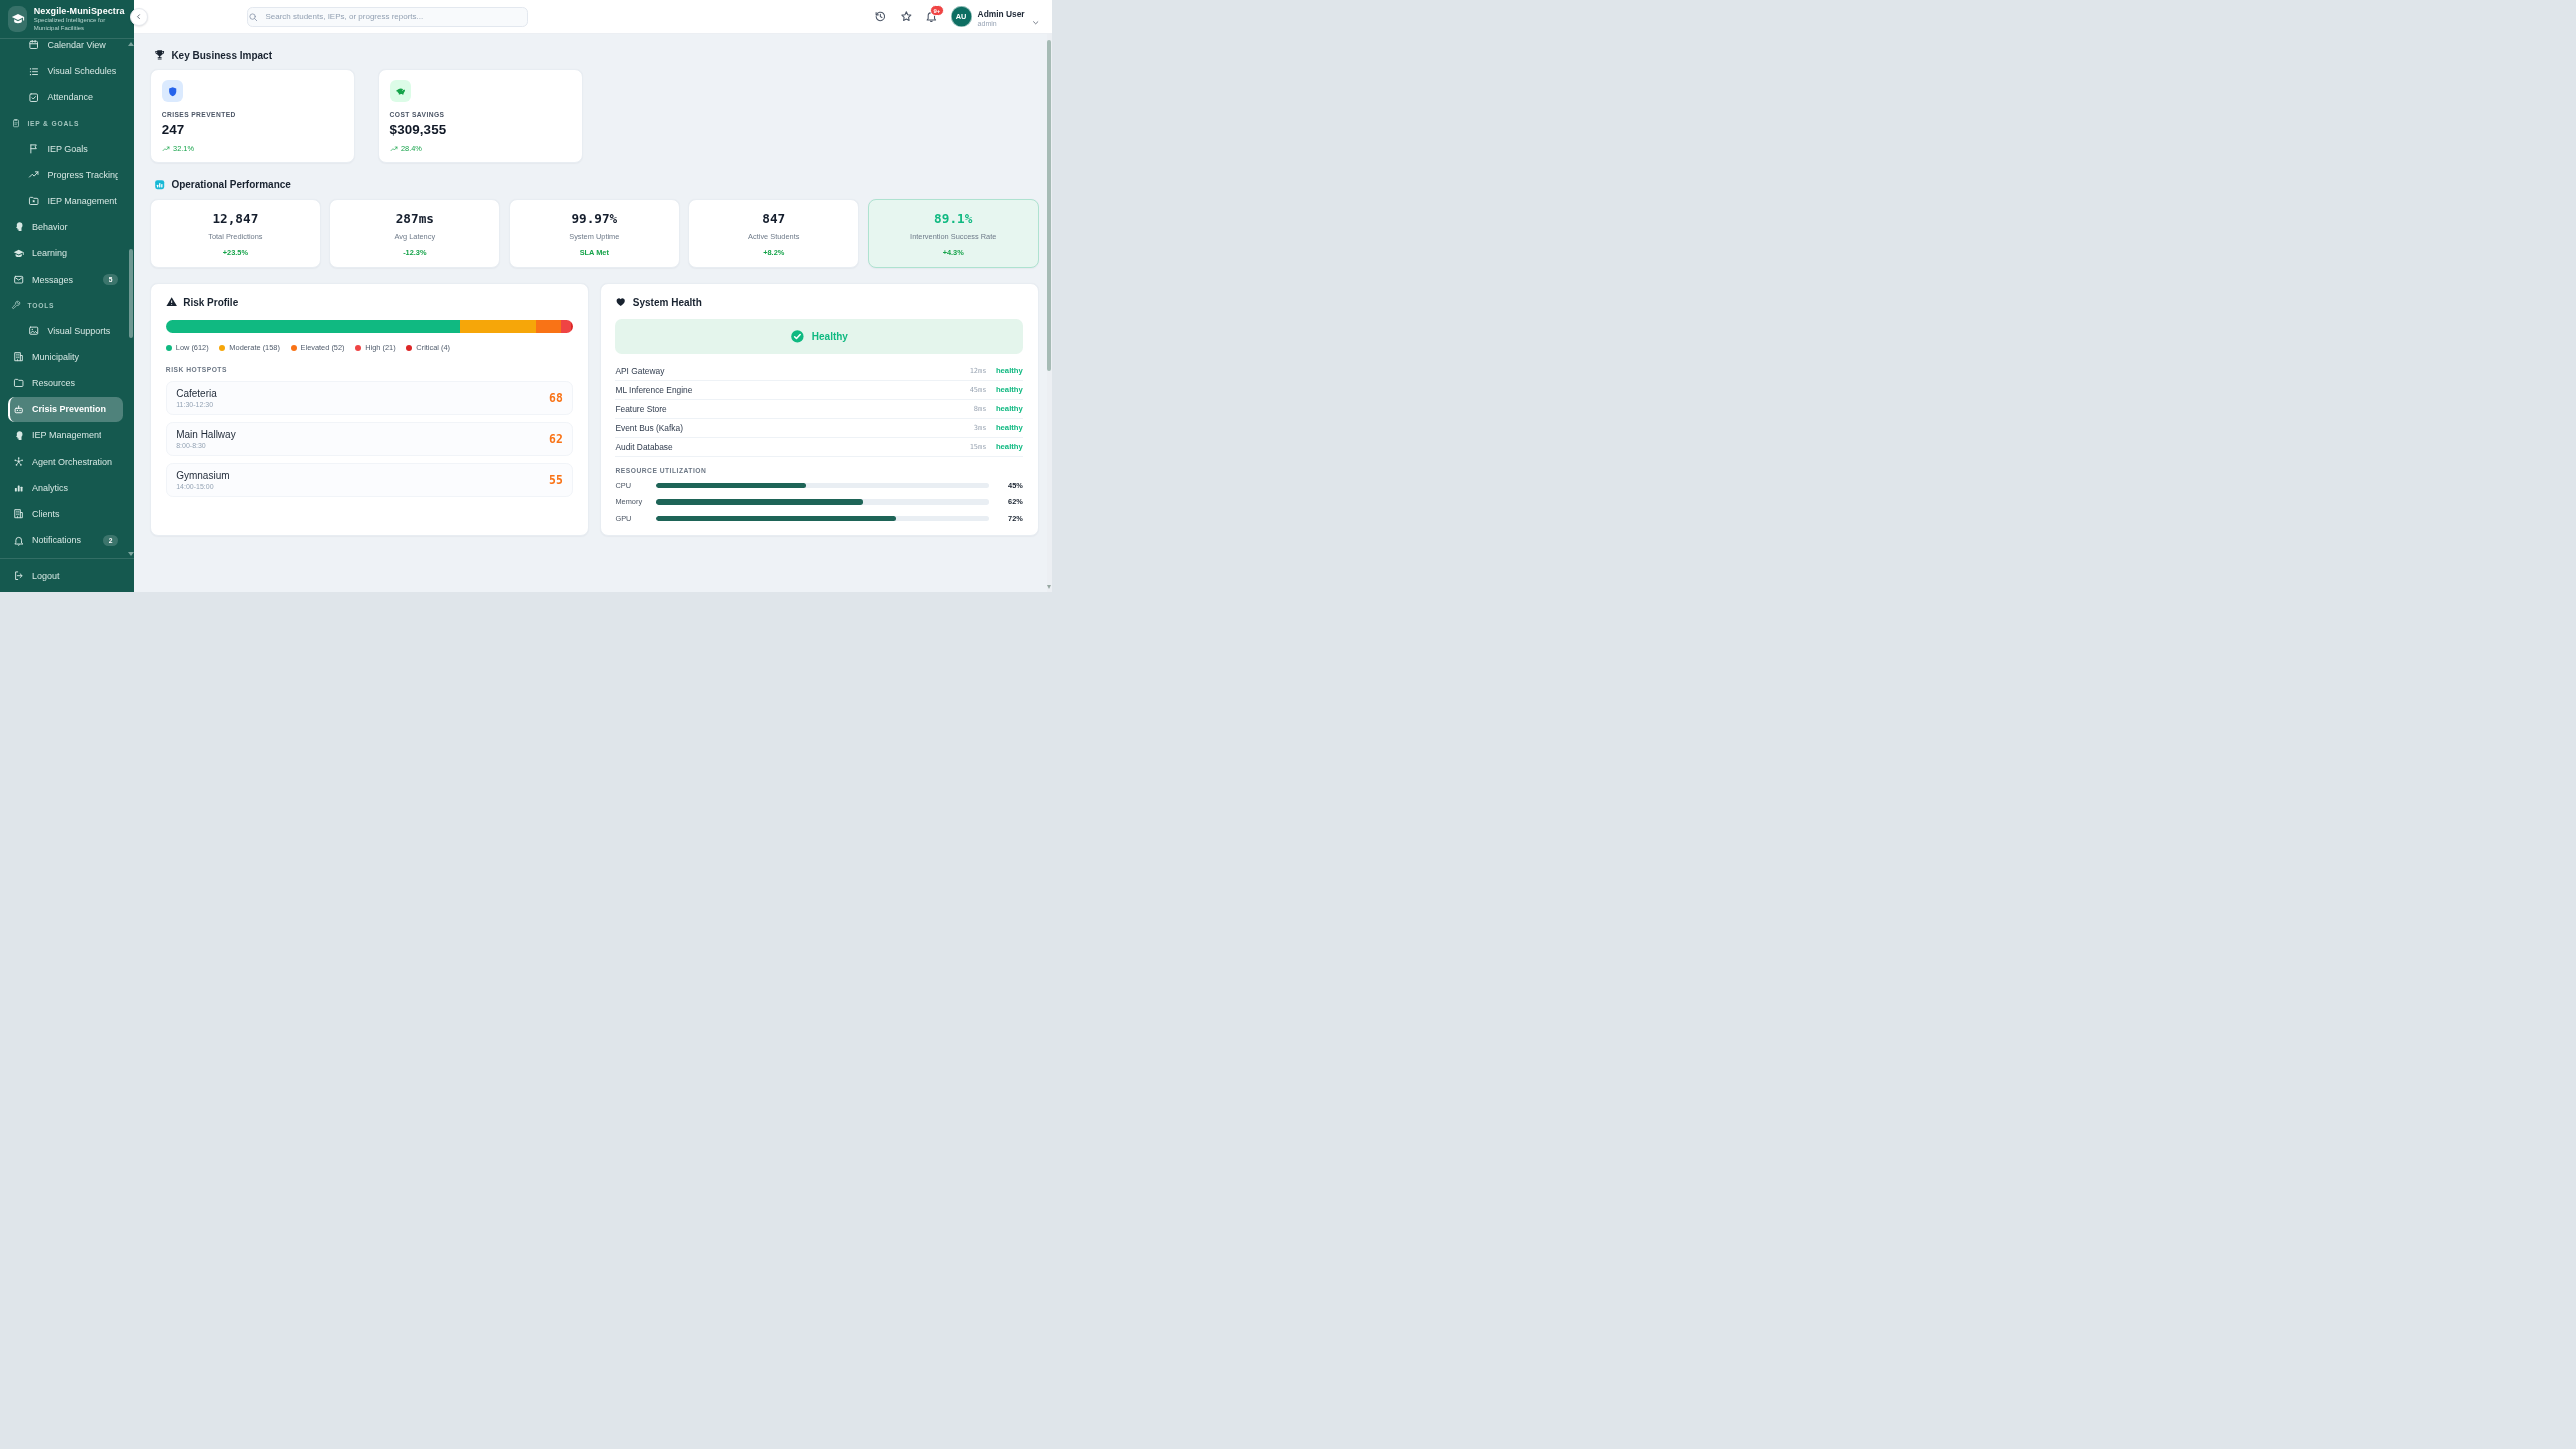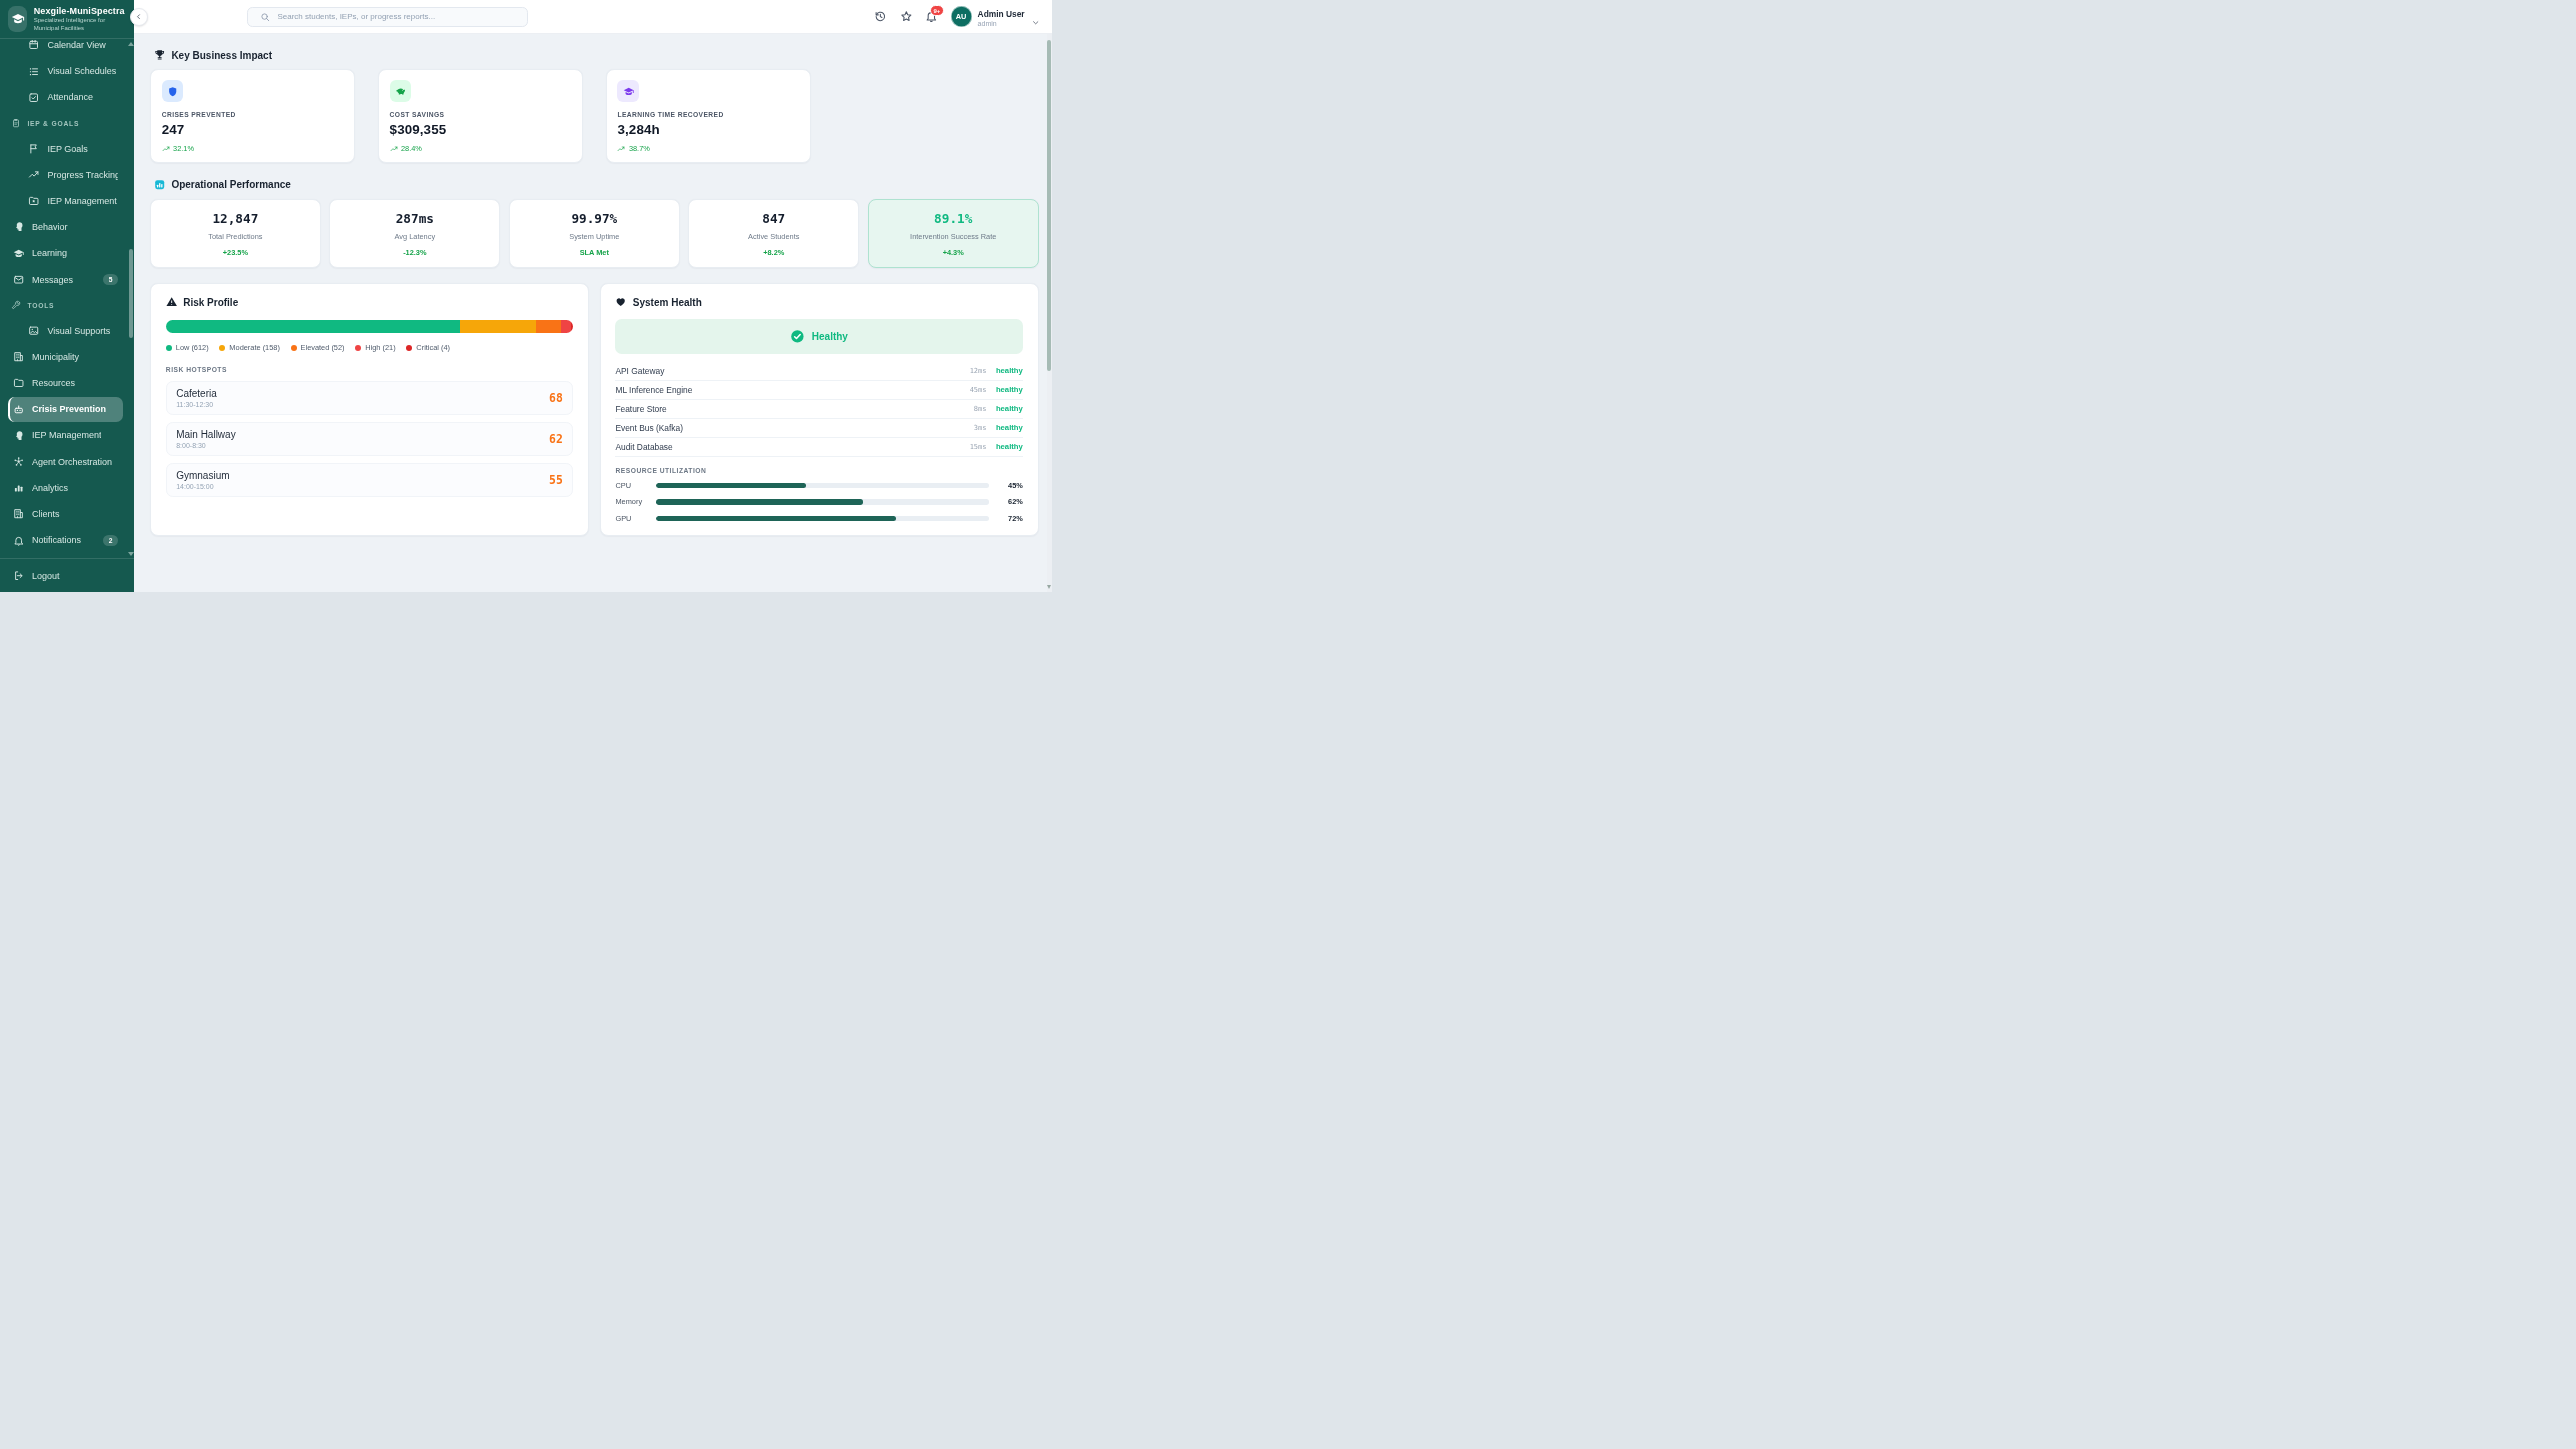--- a/index.html
+++ b/index.html
@@ -27,21 +27,21 @@
   .sb-arrow{position:absolute;left:-1.3px;width:0;height:0;border-left:3px solid transparent;border-right:3px solid transparent;opacity:.55;}
   .sb-arrow.up{top:0;border-bottom:4px solid #cfe2de;}
   .sb-arrow.down{bottom:0;border-top:4px solid #cfe2de;}
   .sb-footer{position:absolute;left:0;right:0;bottom:0;height:34px;border-top:0.7px solid rgba(255,255,255,.13);display:flex;align-items:center;padding:0 8px;}
   .sb-footer .nav-item{width:100%;height:24px;margin:0;}
   .collapse-btn{position:absolute;left:130px;top:8px;width:18px;height:18px;border-radius:50%;background:#fff;border:0.7px solid #e6e9ee;box-shadow:0 0.7px 2px rgba(0,0,0,.12);z-index:9;display:flex;align-items:center;justify-content:center;color:#3f4a5a;cursor:pointer;padding:0;}
 
   
   .main{position:absolute;left:134px;top:0;right:0;bottom:0;}
   .topbar{position:relative;height:34px;background:#fff;border-bottom:0.7px solid #eceff3;display:flex;align-items:center;padding:0 12px;}
-  .search{display:flex;align-items:center;gap:5.4px;margin-left:101px;width:281px;height:20px;background:#f8fafc;border:0.7px solid #e3e8ef;border-radius:5.4px;padding:0 12px;color:#8b98ab;}
+  .search{display:flex;align-items:center;gap:5.4px;margin-left:101px;width:281px;height:20px;background:#f8fafc;border:0.7px solid #e3e8ef;border-radius:5.4px;padding:0 0;color:#8b98ab;}
   .search input{border:none;outline:none;background:transparent;flex:1;font-size:8px;color:#41505f;font-family:inherit;}
   .search input::placeholder{color:#93a1b3;}
   .top-actions{margin-left:auto;display:flex;align-items:center;gap:12.7px;color:#4b5565;}
   .top-icon-btn{background:none;border:none;padding:0;color:#4b5565;cursor:pointer;position:relative;display:flex;}
   .bell-badge{position:absolute;top:-4.7px;right:-6px;background:#ef4444;color:#fff;font-size:6px;font-weight:700;border-radius:670px;padding:1.3px 2.7px;border:1.3px solid #fff;line-height:1;}
   .user-chip{display:flex;align-items:flex-end;gap:6px;cursor:pointer;}
   .avatar{width:21px;height:21px;border-radius:50%;background:#0e6e62;color:#fff;font-size:7.4px;font-weight:700;display:flex;align-items:center;justify-content:center;box-shadow:0 0 0 0.7px rgba(255,255,255,.6) inset;}
   .user-name{font-size:8.4px;font-weight:700;color:#1f2937;line-height:1.15;}
   .user-role{font-size:7px;color:#97a3b4;}
 
@@ -380,37 +380,20 @@
             <div class="imp-label">COST SAVINGS</div>
             <div class="imp-value">$309,355</div>
             <div class="imp-trend">
               <svg class="ic " style="width:8px;height:8px" viewBox="0 0 24 24" fill="none" stroke="currentColor" stroke-width="2" stroke-linecap="round" stroke-linejoin="round">
                 <path d="M3 17l6-6 4 4 8-9"></path>
                 <path d="M15.5 6H21v5.5"></path>
               </svg>
               <span>28.4%</span>
             </div>
           </div>
-          <div class="card impact-card">
-            <div class="tile" style="background:#ede9fe;color:#7c3aed">
-              <svg class="ic " style="width:11.4px;height:11.4px" viewBox="0 0 24 24" fill="none" stroke="currentColor" stroke-width="2" stroke-linecap="round" stroke-linejoin="round">
-                <path fill="currentColor" stroke="none" d="M12 3.5L1.5 8.7 12 13.9l8.7-4.3v4.9h1.8V8.7z"></path>
-                <path fill="currentColor" stroke="none" d="M5.4 12.6v3.6c0 1.6 3 2.9 6.6 2.9s6.6-1.3 6.6-2.9v-3.6L12 15.9z"></path>
-              </svg>
-            </div>
-            <div class="imp-label">LEARNING TIME RECOVERED</div>
-            <div class="imp-value">3,284h</div>
-            <div class="imp-trend">
-              <svg class="ic " style="width:8px;height:8px" viewBox="0 0 24 24" fill="none" stroke="currentColor" stroke-width="2" stroke-linecap="round" stroke-linejoin="round">
-                <path d="M3 17l6-6 4 4 8-9"></path>
-                <path d="M15.5 6H21v5.5"></path>
-              </svg>
-              <span>38.7%</span>
-            </div>
-          </div>
         </div>
 
       <div class="sec-head">
         <svg class="ic " style="width:11.4px;height:11.4px" viewBox="0 0 24 24" fill="none" stroke="currentColor" stroke-width="2" stroke-linecap="round" stroke-linejoin="round">
             <rect x="2.5" y="2.5" width="19" height="19" rx="4.5" fill="#17b8d6" stroke="none"></rect>
             <rect x="6.3" y="12.2" width="2.7" height="5.6" rx=".9" fill="#fff" stroke="none"></rect>
             <rect x="10.7" y="8.6" width="2.7" height="9.2" rx=".9" fill="#fff" stroke="none"></rect>
             <rect x="15.1" y="10.6" width="2.7" height="7.2" rx=".9" fill="#fff" stroke="none"></rect>
           </svg>
         <span>Operational Performance</span>

